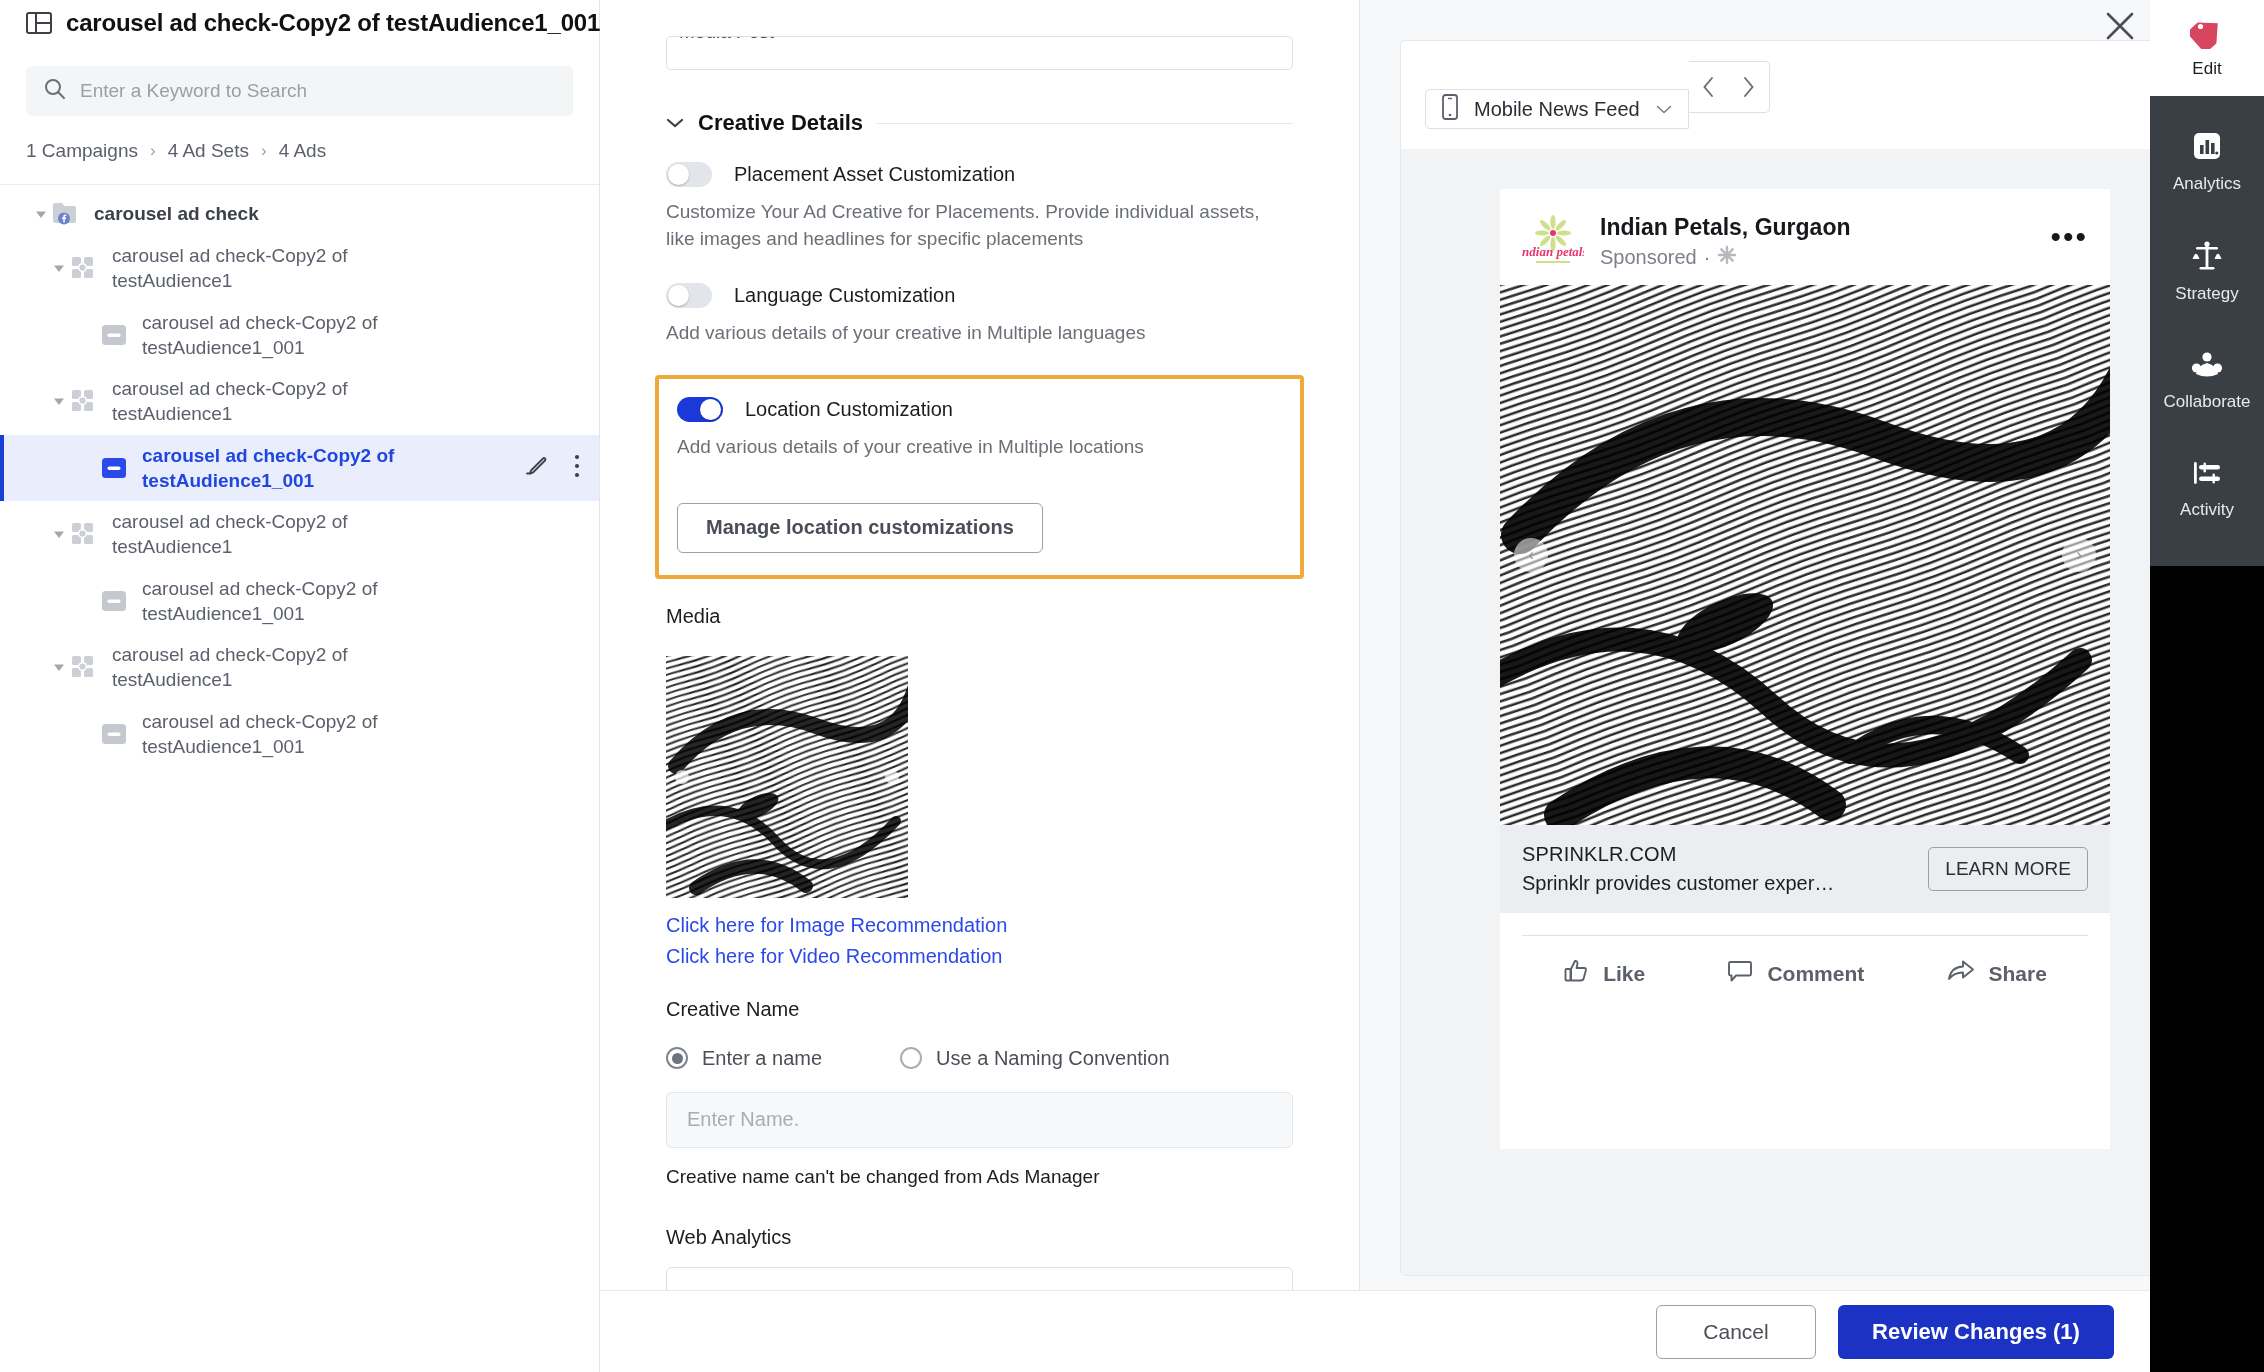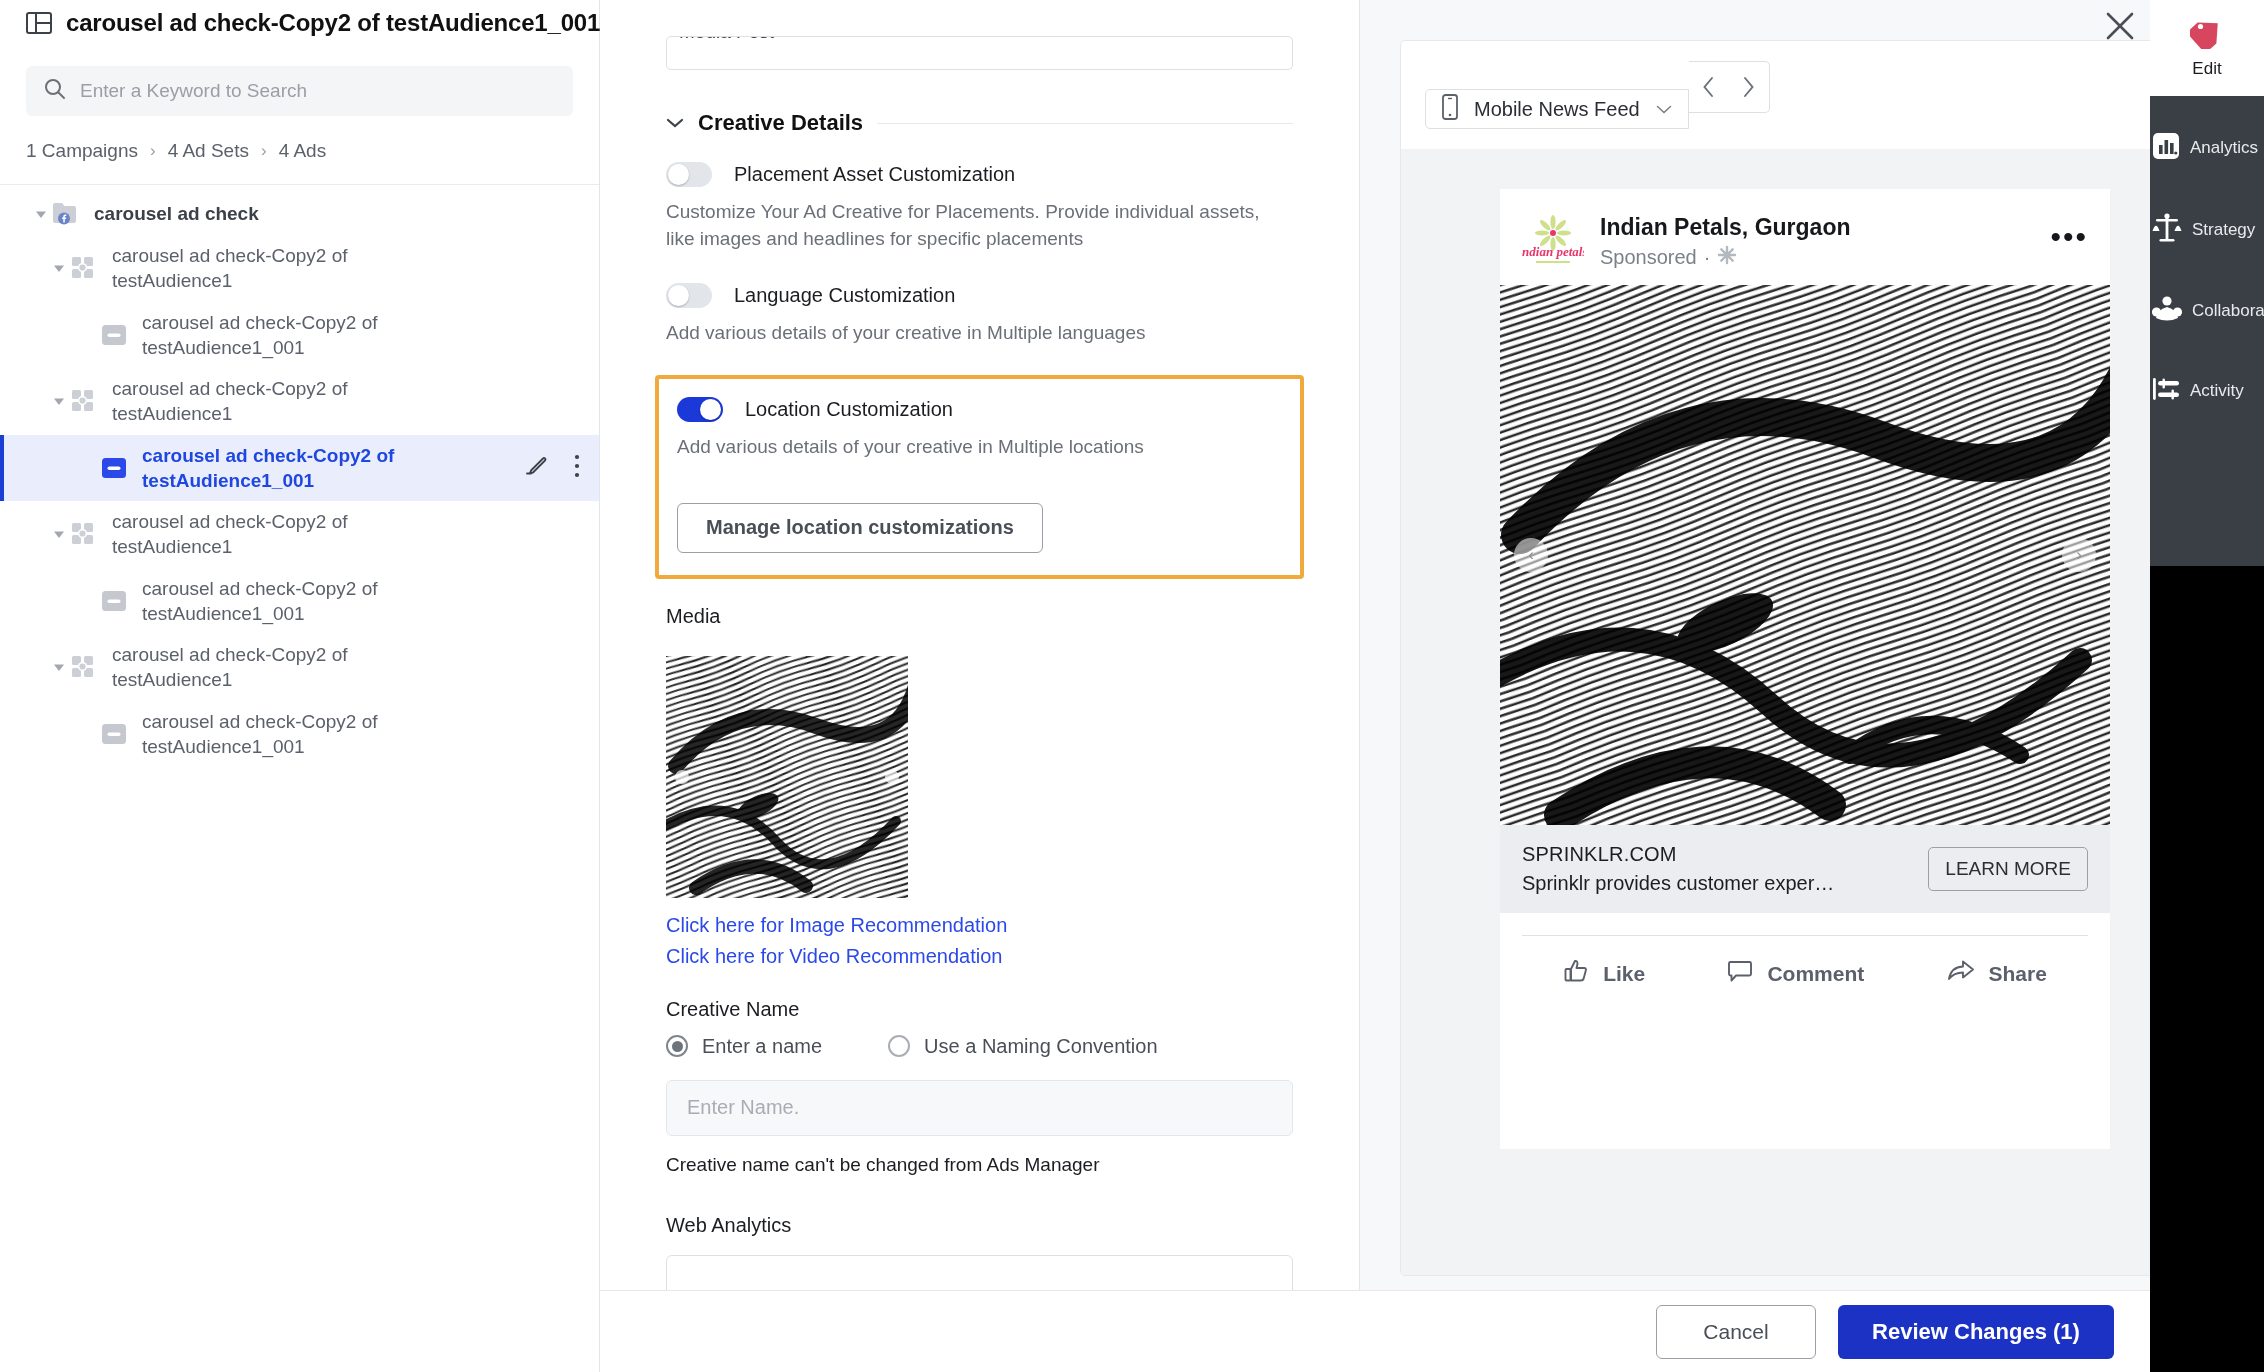--- a/index.html
+++ b/index.html
@@ -118,21 +118,21 @@
     background: #fff; font-size: 20px; font-weight: bold; color: #4a4f57;
   }
   .label-blk { margin: 26px 66px 0 66px; font-size: 20px; color: #1b1d21; }
   .media-thumb {
     margin: 28px 66px 0 66px; width: 242px; height: 242px;
     background: #fff; overflow: hidden; position: relative;
   }
   .media-thumb svg { display: block; }
   .link-line { margin: 16px 66px 0 66px; font-size: 20px; color: #2b49e8; }
   .link-line + .link-line { margin-top: 8px; }
-  .radio-row { margin: 14px 66px 0 66px; display: flex; align-items: center; gap: 4px; }
+  .radio-row { margin: 26px 66px 0 66px; display: flex; align-items: center; gap: 16px; }
   .radio { display: flex; align-items: center; gap: 14px; }
   .radio + .radio { margin-left: 62px; }
   .rdot {
     width: 22px; height: 22px; border-radius: 50%; border: 2px solid #a9aeb6;
     display: flex; align-items: center; justify-content: center; flex: 0 0 22px;
   }
   .rdot.sel { border-color: #7f858e; }
   .rdot.sel::after { content: ""; width: 11px; height: 11px; border-radius: 50%; background: #6e747d; }
   .radio-label { font-size: 20px; color: #4a4f57; }
   .text-input {
@@ -227,21 +227,21 @@
   }
   .rail-edit {
     height: 96px; background: #fff; display: flex; flex-direction: column;
     align-items: center; justify-content: center; gap: 6px;
   }
   .rail-dark {
     background: #3a3f45; flex: 0 0 470px;
     display: flex; flex-direction: column; align-items: center; padding-top: 34px; gap: 46px;
   }
   .rail-black { flex: 1; background: #000; }
-  .rail-item { display: flex; flex-direction: row; align-items: center; gap: 8px; width: 114px;}
+  .rail-item { display: flex; flex-direction: column; align-items: center; gap: 8px; width: 114px;}
   .rail-item .rlabel { font-size: 17px; color: #e8eaed; }
   .rail-edit .rlabel { font-size: 17px; color: #1b1d21; }
 
   
   .footer-bar {
     position: absolute; left: 600px; right: 114px; bottom: 0; height: 82px;
     background: #fff; border-top: 1px solid #e6e8ec;
     display: flex; align-items: center; justify-content: flex-end; gap: 22px;
     padding-right: 36px; z-index: 4;
   }

